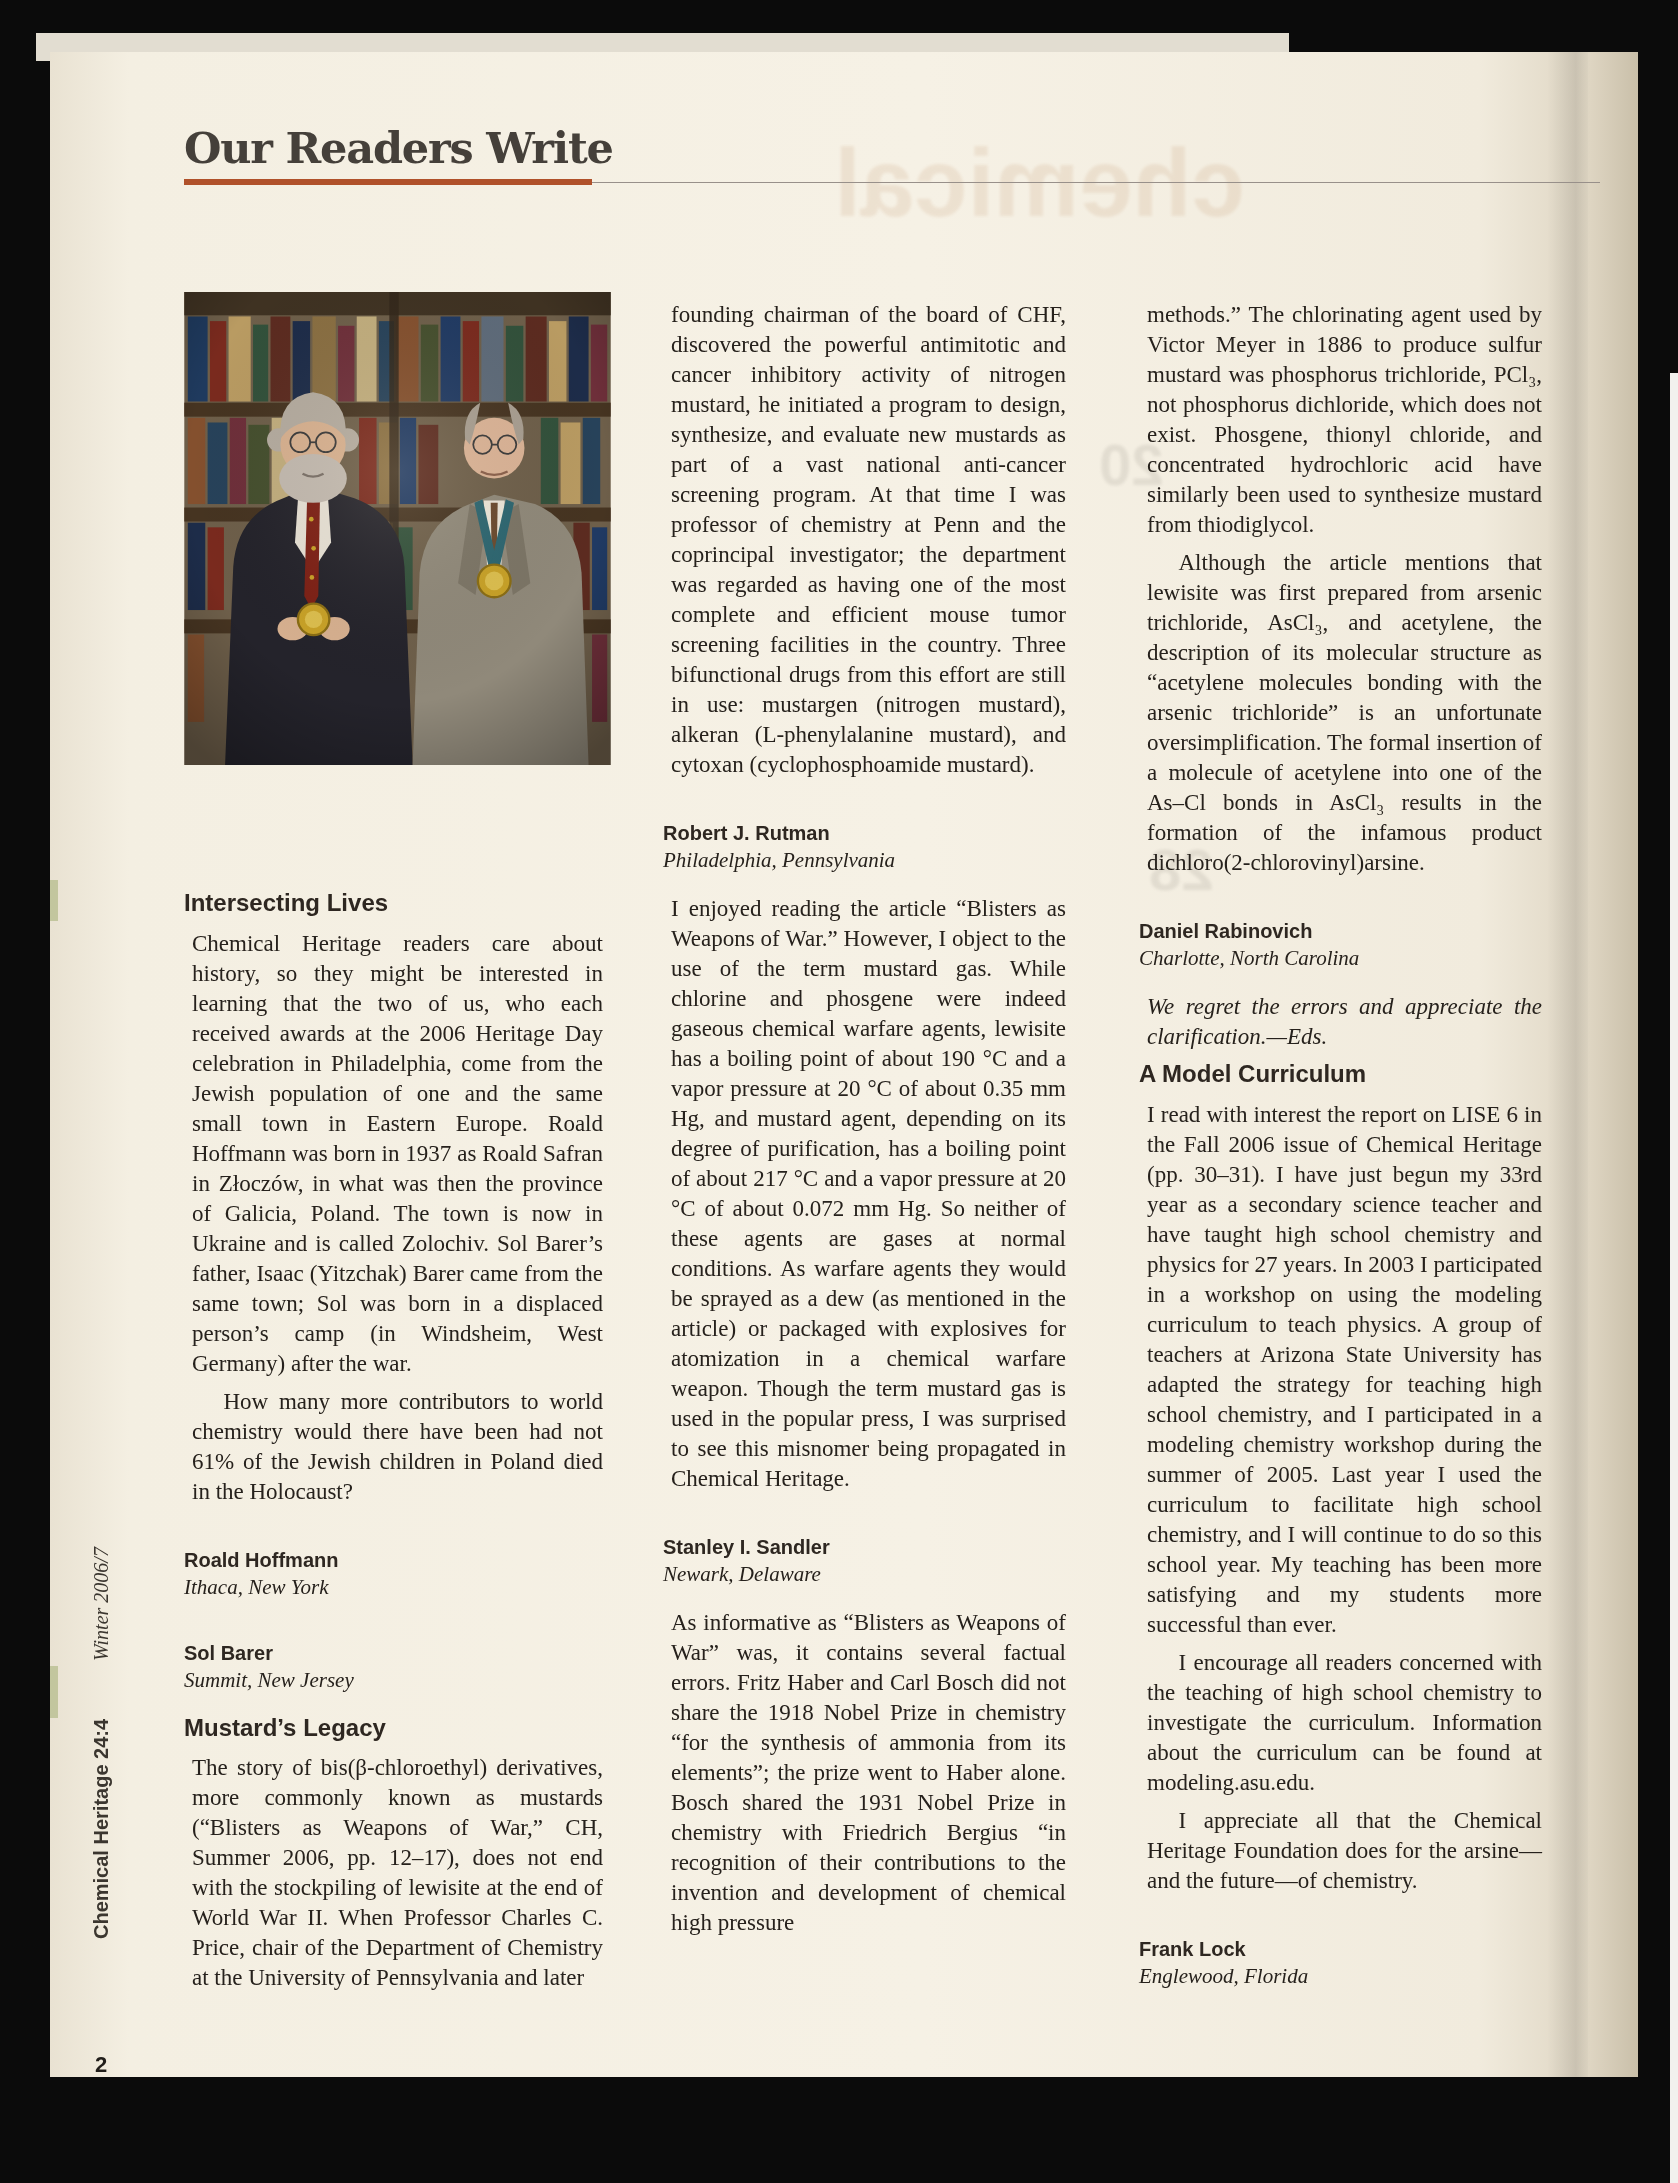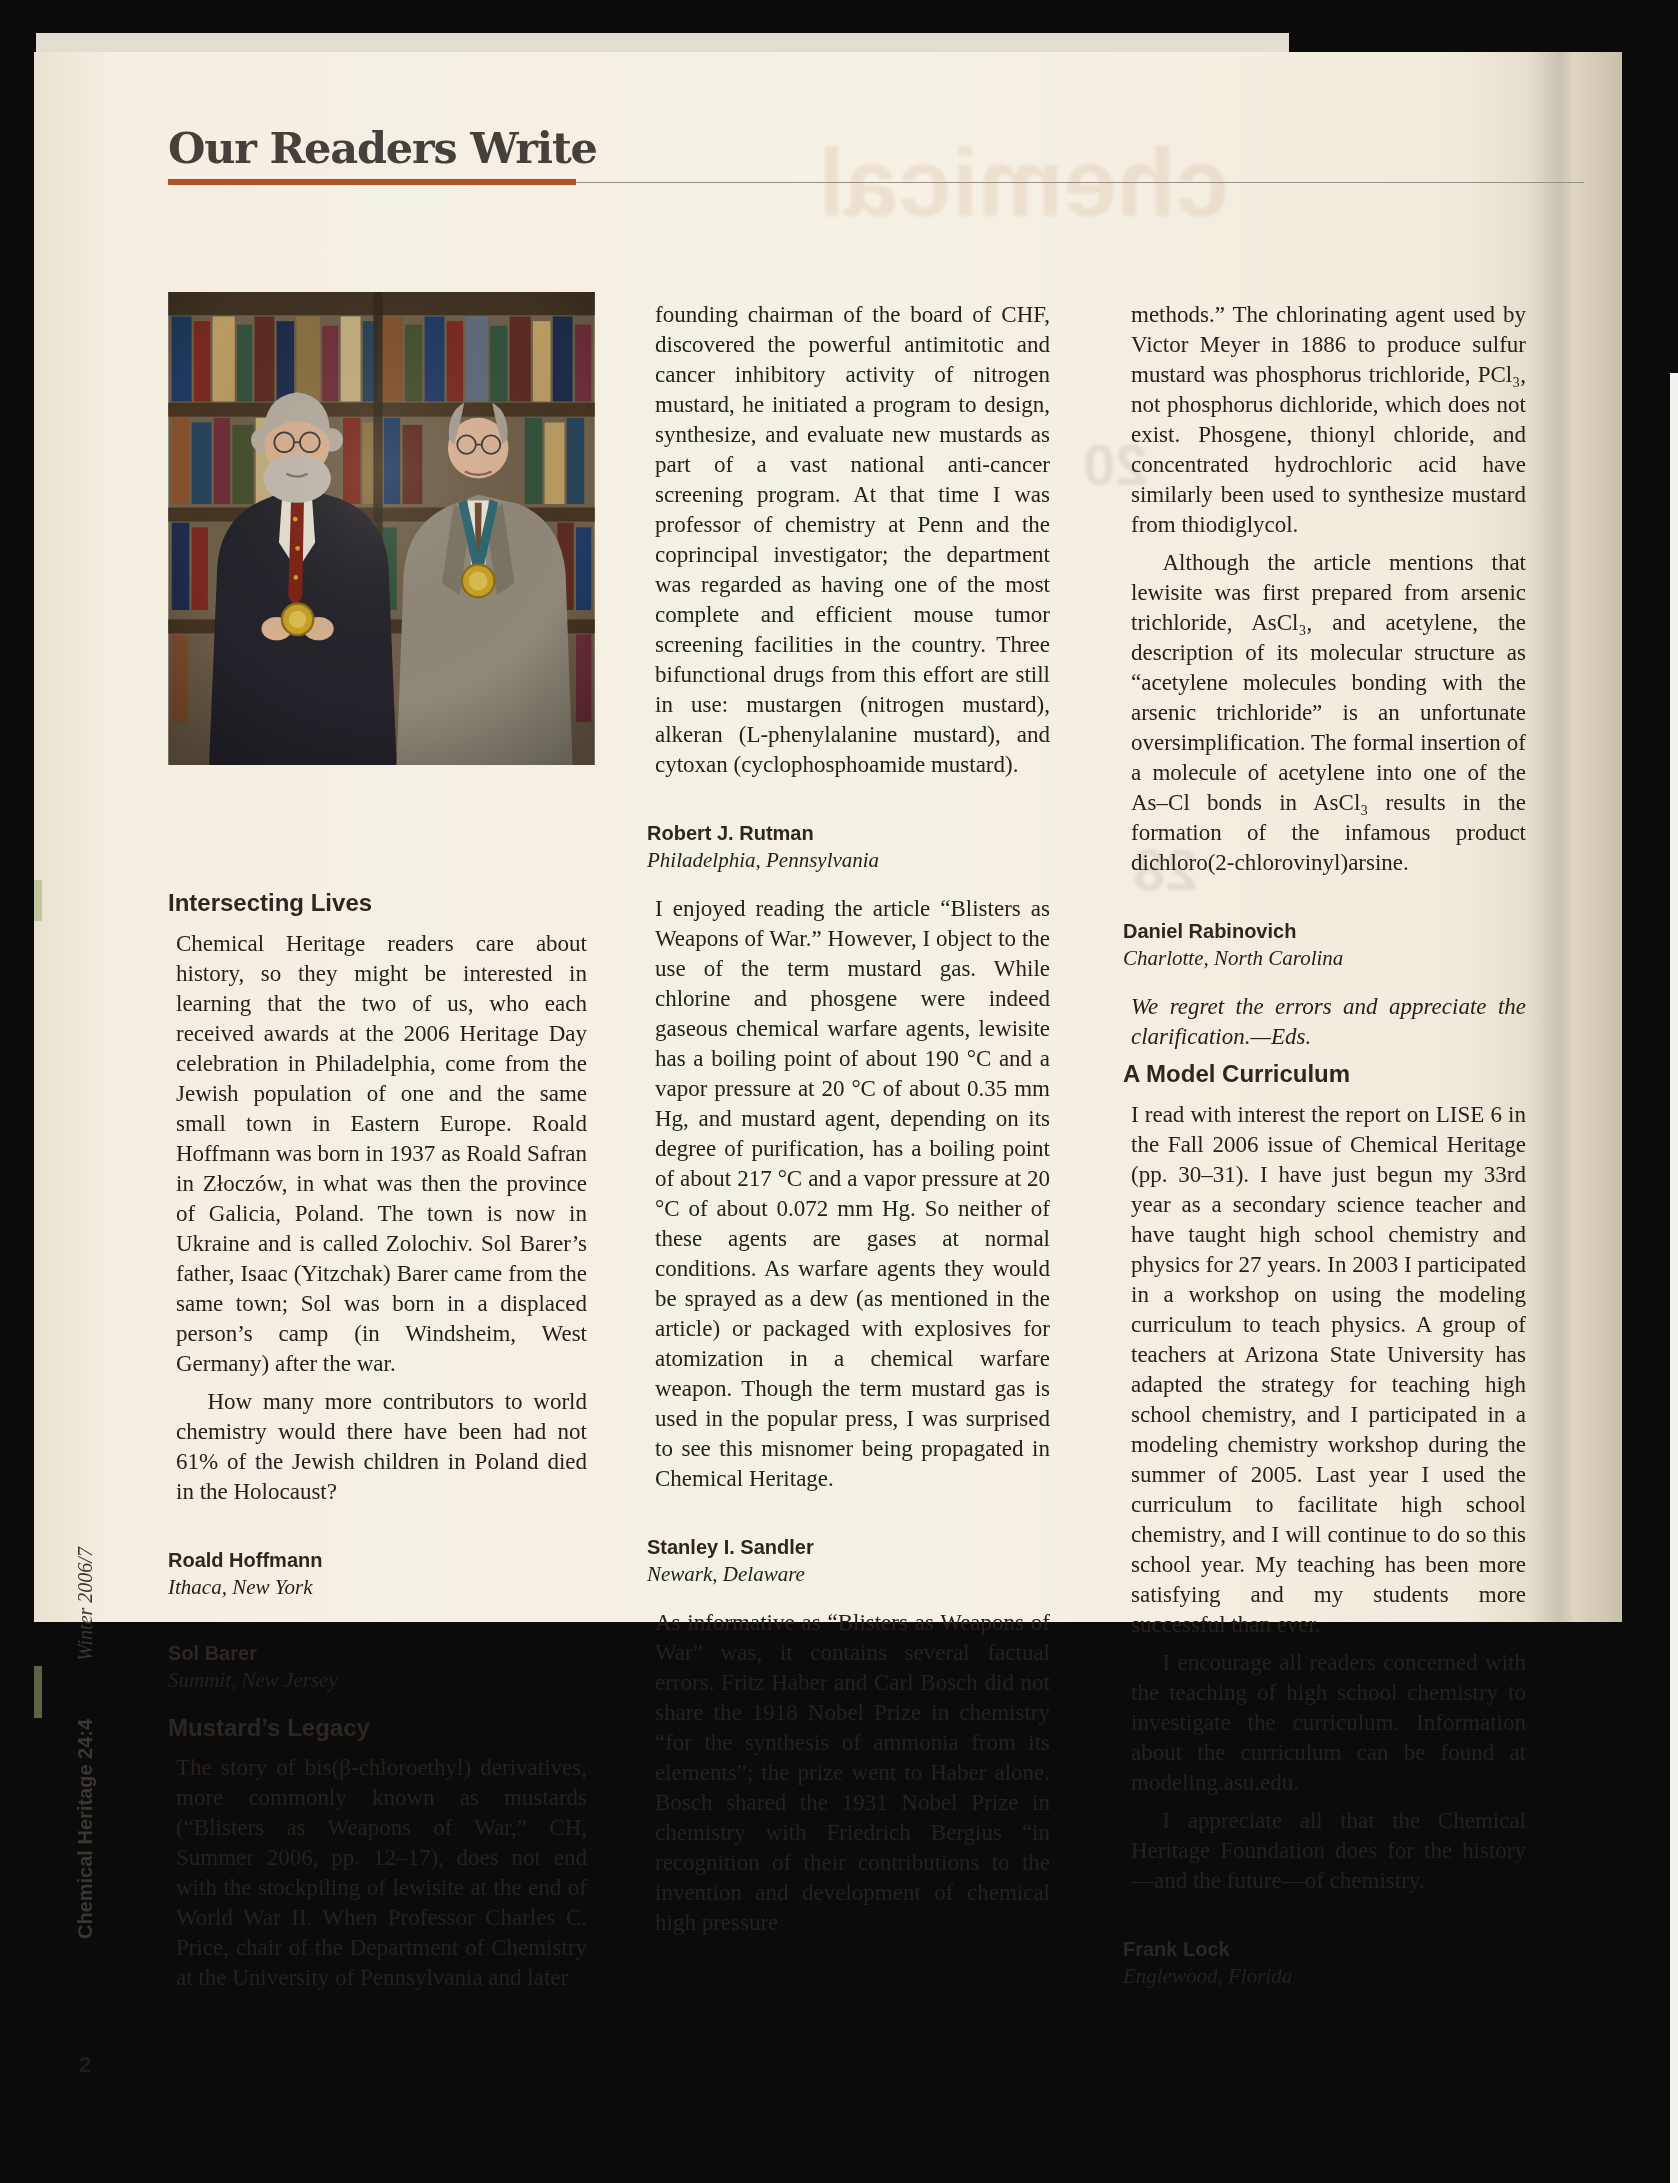--- a/index.html
+++ b/index.html
@@ -8,21 +8,21 @@
     position: relative;
     background: #0b0b0b;
     overflow: hidden;
     font-family: "Liberation Serif", serif;
     color: #26211c;
   }
   .page-sliver { position: absolute; left: 36px; top: 33px; width: 1253px; height: 28px; background: #e2ddd1; }
   .scan-strip  { position: absolute; right: 0; top: 373px; width: 9.3px; height: 1810px; background: #f2f1ee; }
 
   .page {
-    position: absolute; left: 34px; top: 52px; width: 1588px; height: 1570px;
+    position: absolute; left: 50px; top: 52px; width: 1588px; height: 2025px;
     background: linear-gradient(90deg, #e9e2d2 0%, #f4efe2 5%, #f6f1e5 55%, #f1ebdd 90%, #ded5c2 97%, #c9bfa9 100%);
   }
   .fold-shadow {
     position: absolute; top: 0; right: 50px; width: 41px; height: 100%;
     background: linear-gradient(90deg, rgba(0,0,0,0) 0%, rgba(0,0,0,0.10) 70%, rgba(0,0,0,0.02) 100%);
   }
   .green-mark { position: absolute; left: 0; width: 7.6px; background: #a3af72; opacity: .55; }
   .gm1 { top: 828px; height: 41px; }
   .gm2 { top: 1614px; height: 52px; }
 
@@ -266,21 +266,21 @@
     <p>methods.” The chlorinating agent used by Victor Meyer in 1886 to produce sulfur mustard was phosphorus trichloride, PCl₃, not phosphorus dichloride, which does not exist. Phosgene, thionyl chloride, and concentrated hydrochloric acid have similarly been used to synthesize mustard from thiodiglycol.</p>
     <p class="indent">Although the article mentions that lewisite was first prepared from arsenic trichloride, AsCl₃, and acetylene, the description of its molecular structure as “acetylene molecules bonding with the arsenic trichloride” is an unfortunate oversimplification. The formal insertion of a molecule of acetylene into one of the As–Cl bonds in AsCl₃ results in the formation of the infamous product dichloro(2-chlorovinyl)arsine.</p>
     <div class="sig">
       <div class="sig-name">Daniel Rabinovich</div>
       <div class="sig-place">Charlotte, North Carolina</div>
     </div>
     <p class="eds-note">We regret the errors and appreciate the clarification.—Eds.</p>
     <h2 class="section">A Model Curriculum</h2>
     <p>I read with interest the report on LISE 6 in the Fall 2006 issue of Chemical Heritage (pp. 30–31). I have just begun my 33rd year as a secondary science teacher and have taught high school chemistry and physics for 27 years. In 2003 I participated in a workshop on using the modeling curriculum to teach physics. A group of teachers at Arizona State University has adapted the strategy for teaching high school chemistry, and I participated in a modeling chemistry workshop during the summer of 2005. Last year I used the curriculum to facilitate high school chemistry, and I will continue to do so this school year. My teaching has been more satisfying and my students more successful than ever.</p>
     <p class="indent">I encourage all readers concerned with the teaching of high school chemistry to investigate the curriculum. Information about the curriculum can be found at modeling.asu.edu.</p>
-    <p class="indent">I appreciate all that the Chemical Heritage Foundation does for the history—and the future—of chemistry.</p>
+    <p class="indent">I appreciate all that the Chemical Heritage Foundation does for the arsine—and the future—of chemistry.</p>
     <div class="sig">
       <div class="sig-name">Frank Lock</div>
       <div class="sig-place">Englewood, Florida</div>
     </div>
   </div>
 
   <div class="spine spine-issue">Winter 2006/7</div>
   <div class="spine spine-journal">Chemical Heritage 24:4</div>
   <div class="page-num">2</div>
 

